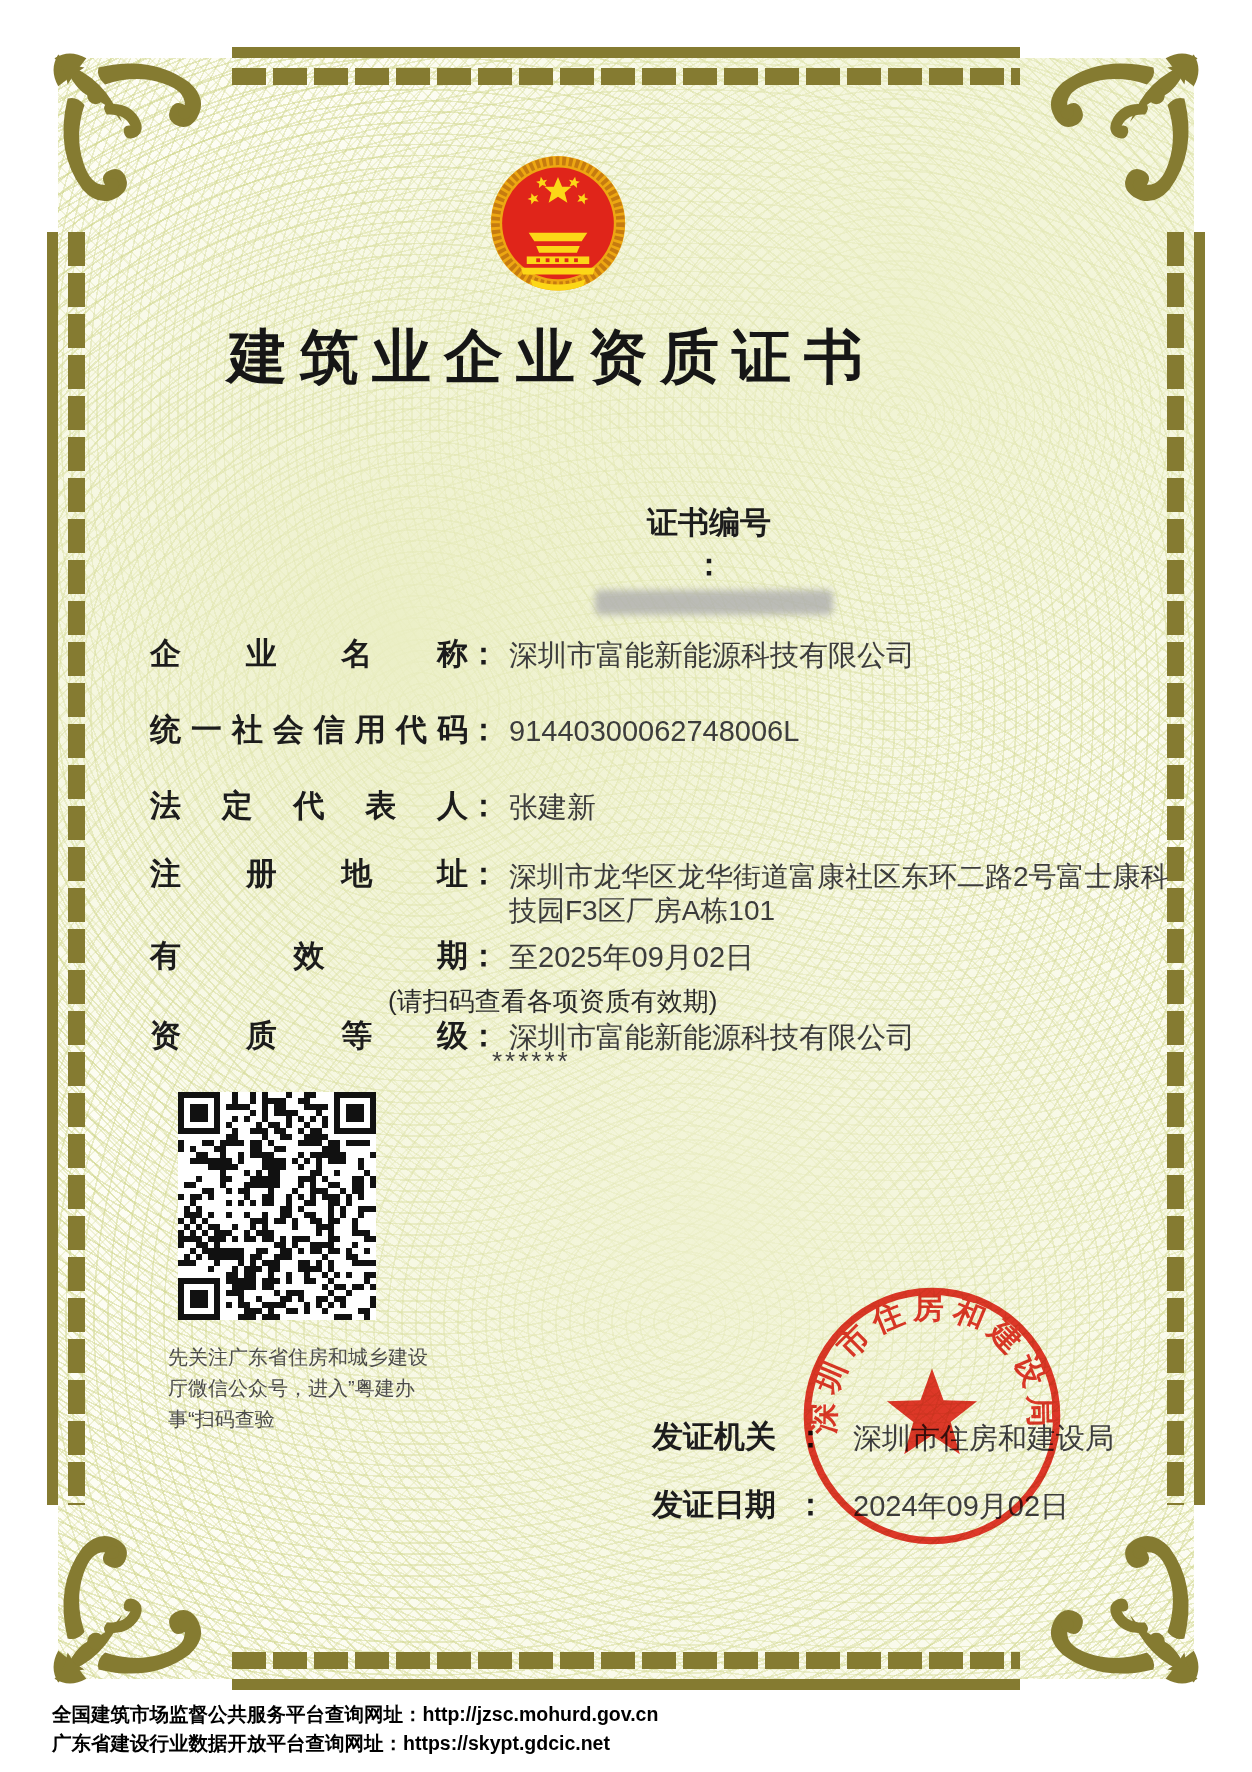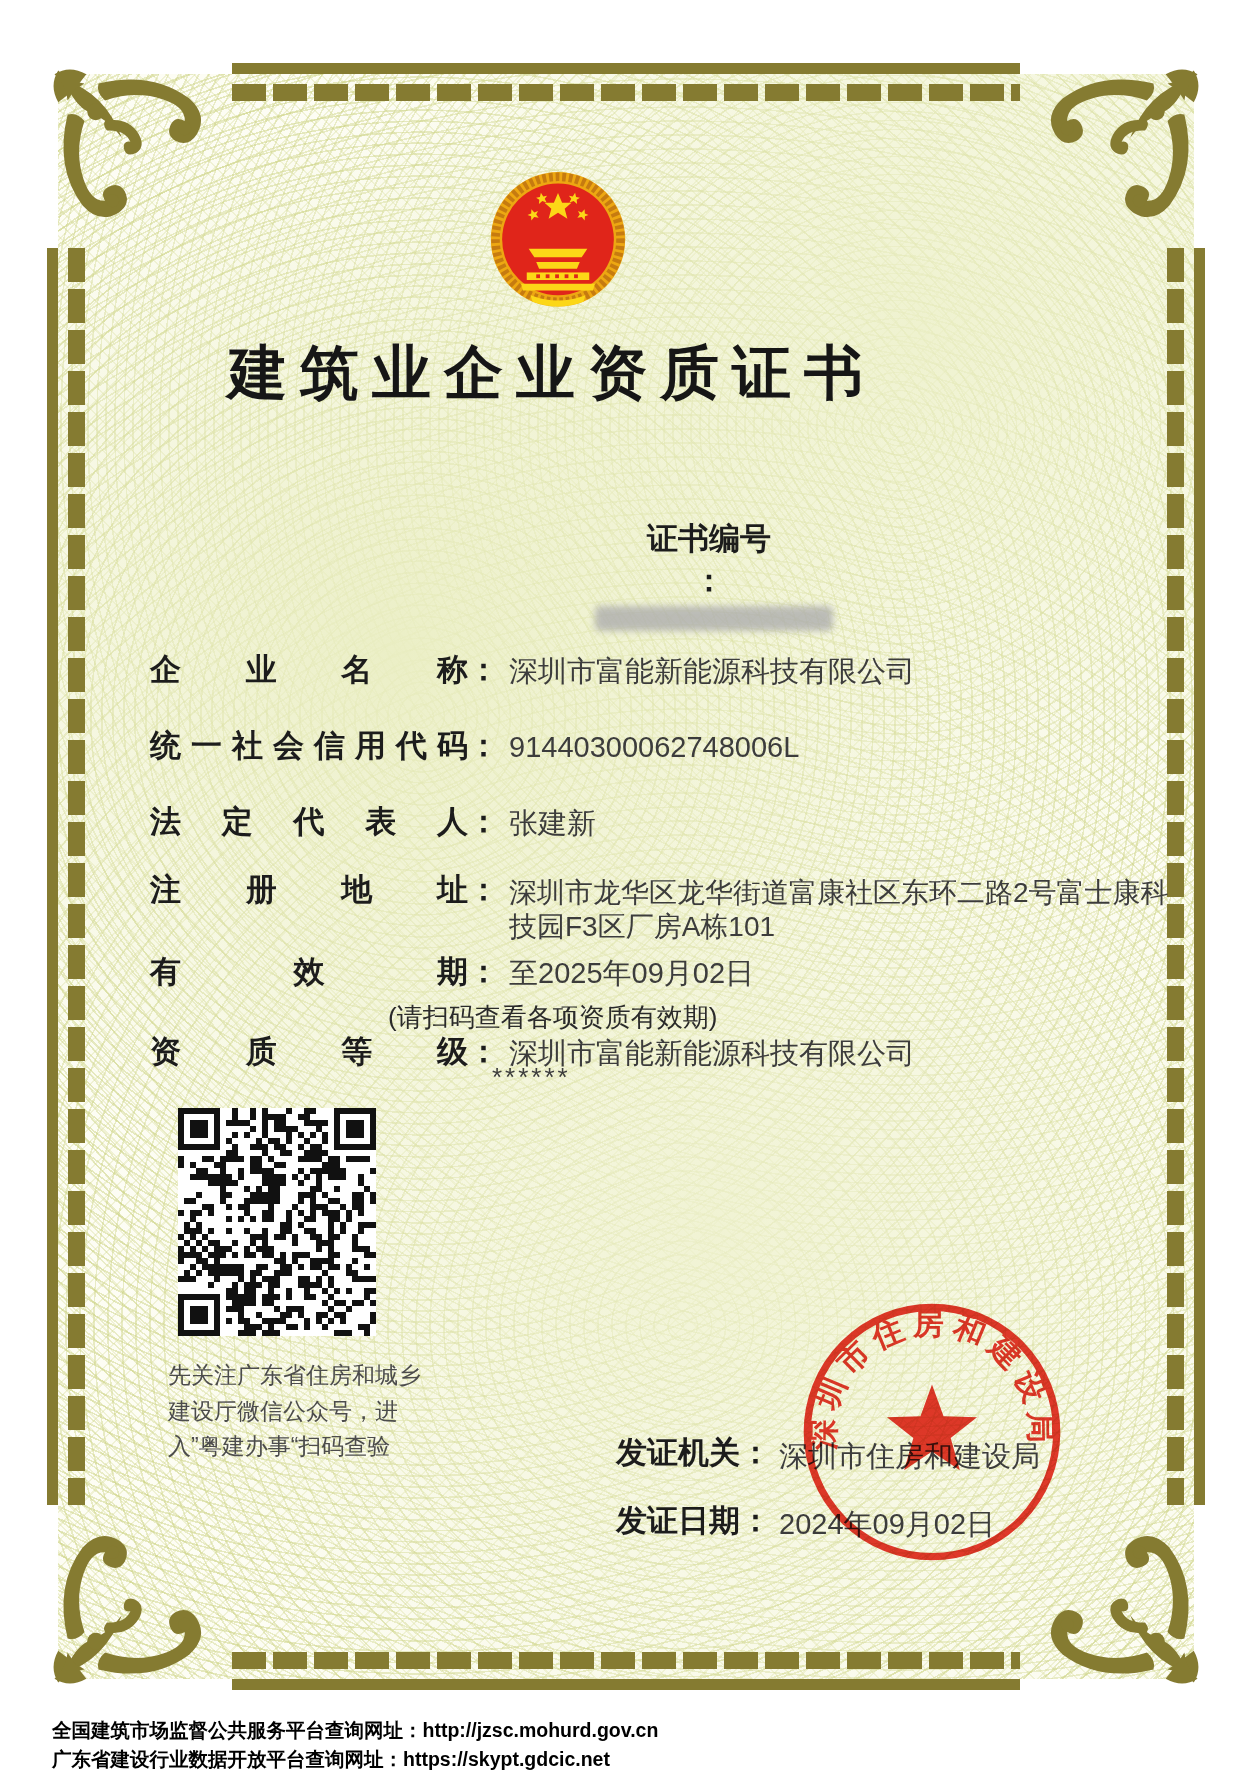--- a/index.html
+++ b/index.html
@@ -1,21 +1,21 @@
 <!DOCTYPE html>
 <html><head>
 <meta charset="utf-8">
 <style>
   html,body{margin:0;padding:0;}
   body{
     width:1252px;height:1772px;position:relative;background:#ffffff;
     font-family:"Liberation Sans","DejaVu Sans",sans-serif;
     -webkit-font-smoothing:antialiased;
   }
-  .page{position:absolute;inset:0;overflow:hidden;margin-top:16px;}
+  .page{position:absolute;inset:0;overflow:hidden;}
 
   
   .guilloche{
     position:absolute;left:58px;top:58px;right:58px;bottom:93px;
     background-color:#fdfdf4;
     background-image:
       radial-gradient(circle at 30% 36%, rgba(234,238,195,.95), rgba(234,238,195,0) 42%),
       radial-gradient(circle at 76% 16%, rgba(236,240,200,.85), rgba(236,240,200,0) 36%),
       radial-gradient(circle at 58% 72%, rgba(238,241,205,.85), rgba(238,241,205,0) 45%),
       repeating-radial-gradient(circle at 32% 40%, rgba(206,212,136,.50) 0 1.6px, rgba(0,0,0,0) 1.6px 11px),
@@ -52,24 +52,24 @@
     font-size:31px;font-weight:bold;color:#1c1c1c;line-height:1.15;}
   .colon{font-size:31px;font-weight:bold;color:#1c1c1c;line-height:1.15;}
   .value{font-size:29px;color:#3c3c3c;margin-left:10px;padding-top:2px;line-height:1.2;}
   .value.addr{font-size:28px;width:668px;line-height:34px;padding-top:4px;}
   .note{position:absolute;left:388px;top:984px;font-size:26px;color:#2a2a2a;}
   .stars{position:absolute;left:492px;top:1046px;font-size:26px;color:#3c3c3c;letter-spacing:3px;}
 
   
   .qr{position:absolute;left:178px;top:1092px;width:198px;height:228px;background:#fff;}
   .qr-caption{position:absolute;left:168px;top:1342px;width:268px;
-    font-size:23px;line-height:1.55;color:#4c4c4c;}
-
-  
-  .issuer-row{position:absolute;left:616px;display:flex;align-items:flex-end;}
+    font-size:20px;line-height:1.55;color:#4c4c4c;}
+
+  
+  .issuer-row{position:absolute;left:652px;display:flex;align-items:center;gap:19px;}
   .issuer-row .lbl{font-size:31px;font-weight:bold;color:#1c1c1c;white-space:nowrap;}
   .issuer-row .value{margin-left:8px;white-space:nowrap;}
 
   
   .seal{position:absolute;left:798px;top:1282px;width:268px;height:268px;
     mix-blend-mode:multiply;opacity:.93;}
 
   
   .footer{position:absolute;left:52px;top:1700px;font-size:19.5px;font-weight:bold;
     color:#000000;line-height:1.48;}

